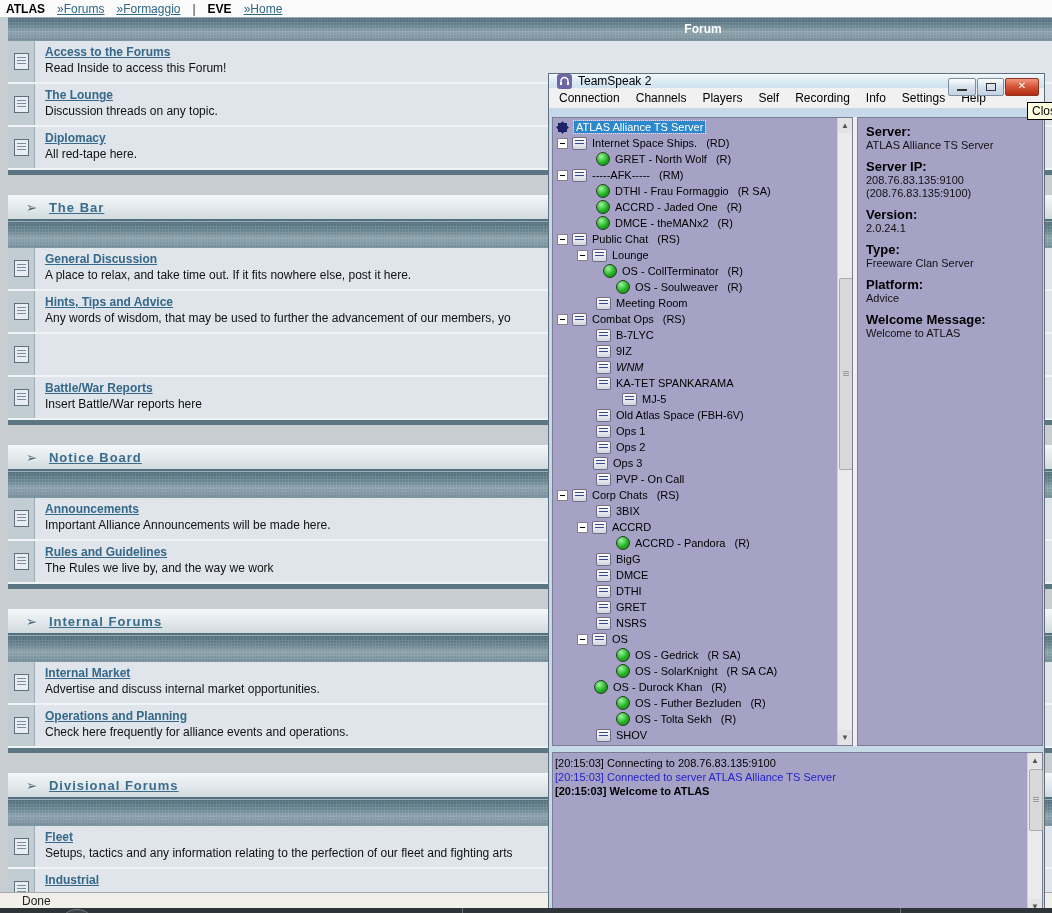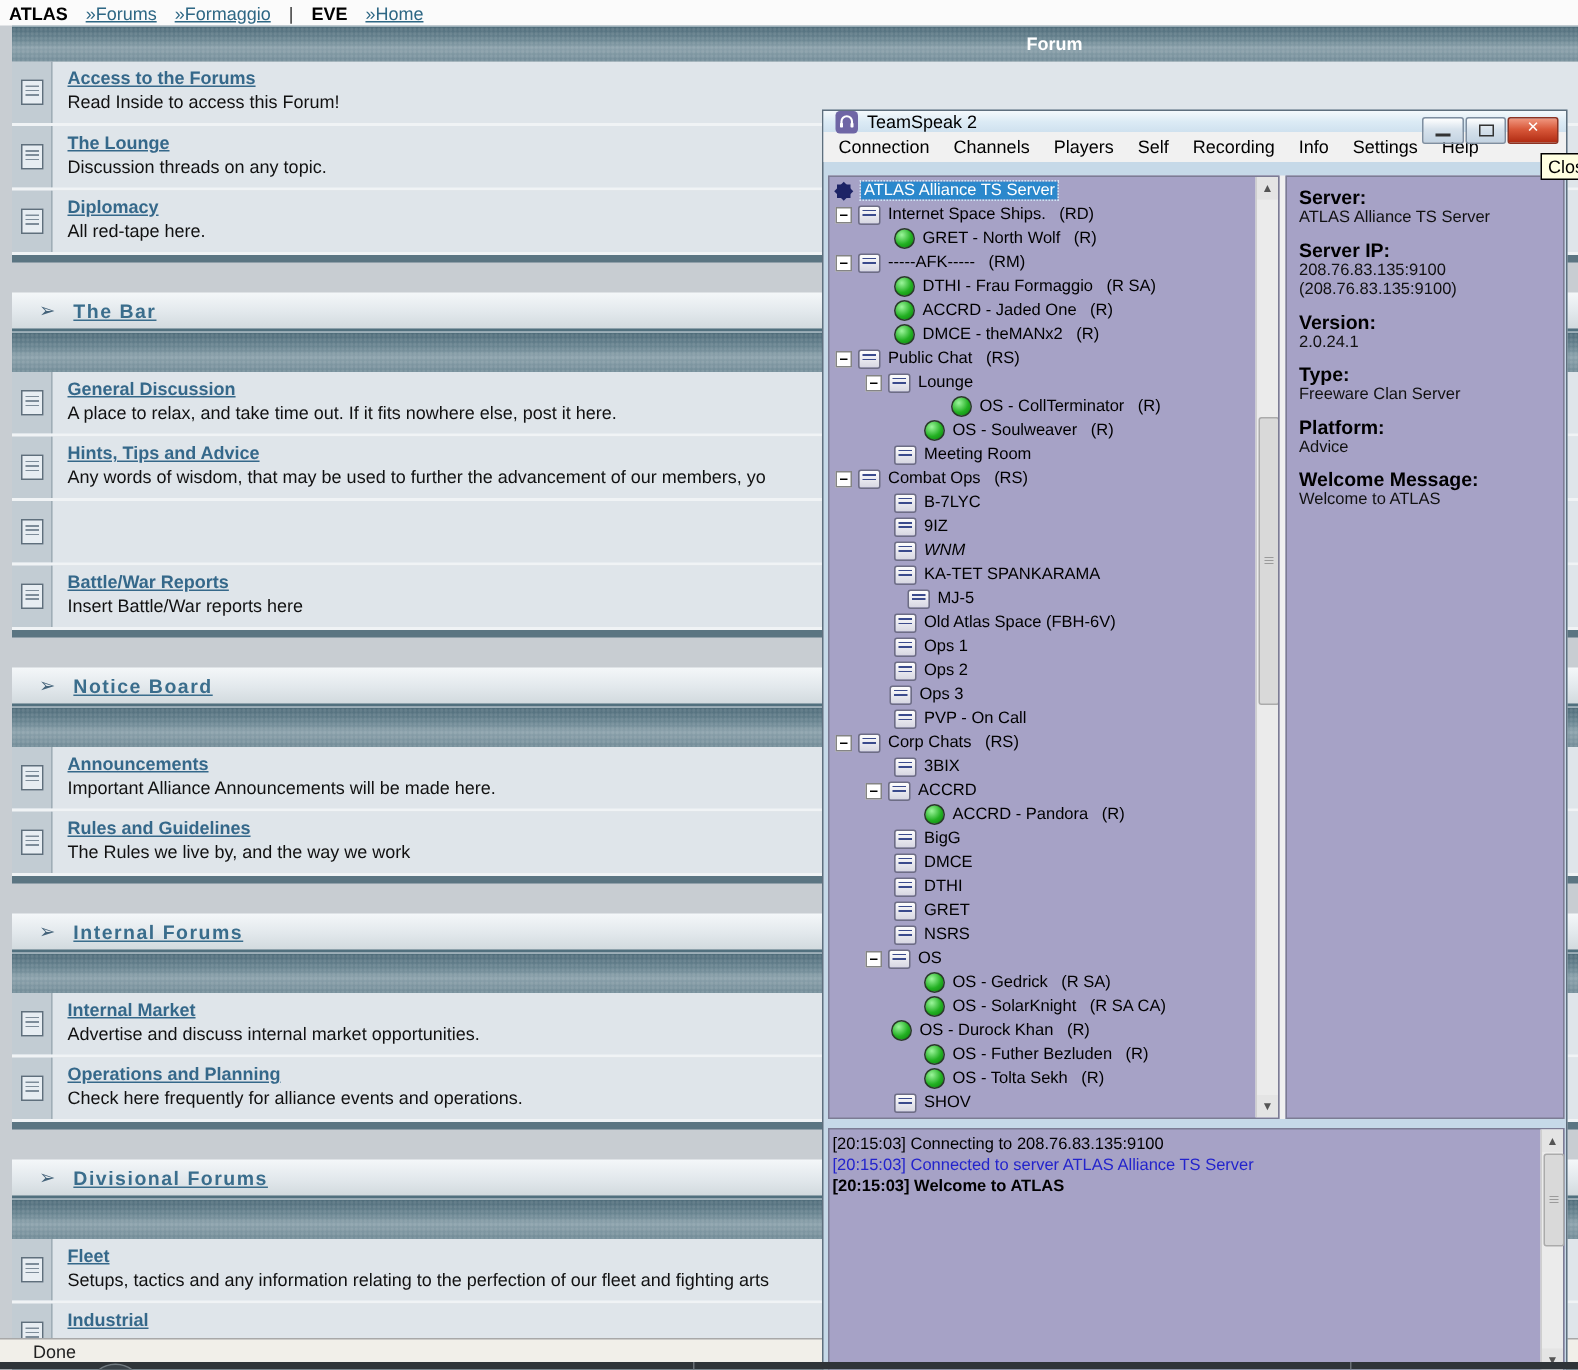--- a/index.html
+++ b/index.html
@@ -359,21 +359,21 @@
             <span class="exp"></span>
             <span class="channel-icon"></span>
             <span class="tlabel">Public Chat</span>
             <span class="tflags">(RS)</span>
           </div>
           <div class="trow" style="padding-left: 24px;">
             <span class="exp"></span>
             <span class="channel-icon"></span>
             <span class="tlabel">Lounge</span>
           </div>
-          <div class="trow" style="padding-left: 81px;">
+          <div class="trow" style="padding-left: 30px; margin-left: 20px;">
             <span class="player-icon"></span>
             <span class="tlabel">OS - CollTerminator</span>
             <span class="tflags">(R)</span>
           </div>
           <div class="trow" style="padding-left: 63px;">
             <span class="player-icon"></span>
             <span class="tlabel">OS - Soulweaver</span>
             <span class="tflags">(R)</span>
           </div>
           <div class="trow" style="padding-left: 43px;">
@@ -395,21 +395,21 @@
             <span class="tlabel">9IZ</span>
           </div>
           <div class="trow" style="padding-left: 43px; font-style: italic;">
             <span class="channel-icon"></span>
             <span class="tlabel">WNM</span>
           </div>
           <div class="trow" style="padding-left: 43px;">
             <span class="channel-icon"></span>
             <span class="tlabel">KA-TET SPANKARAMA</span>
           </div>
-          <div class="trow" style="padding-left: 52px;">
+          <div class="trow" style="padding-left: 69px;">
             <span class="channel-icon"></span>
             <span class="tlabel">MJ-5</span>
           </div>
           <div class="trow" style="padding-left: 43px;">
             <span class="channel-icon"></span>
             <span class="tlabel">Old Atlas Space (FBH-6V)</span>
           </div>
           <div class="trow" style="padding-left: 43px;">
             <span class="channel-icon"></span>
             <span class="tlabel">Ops 1</span>

